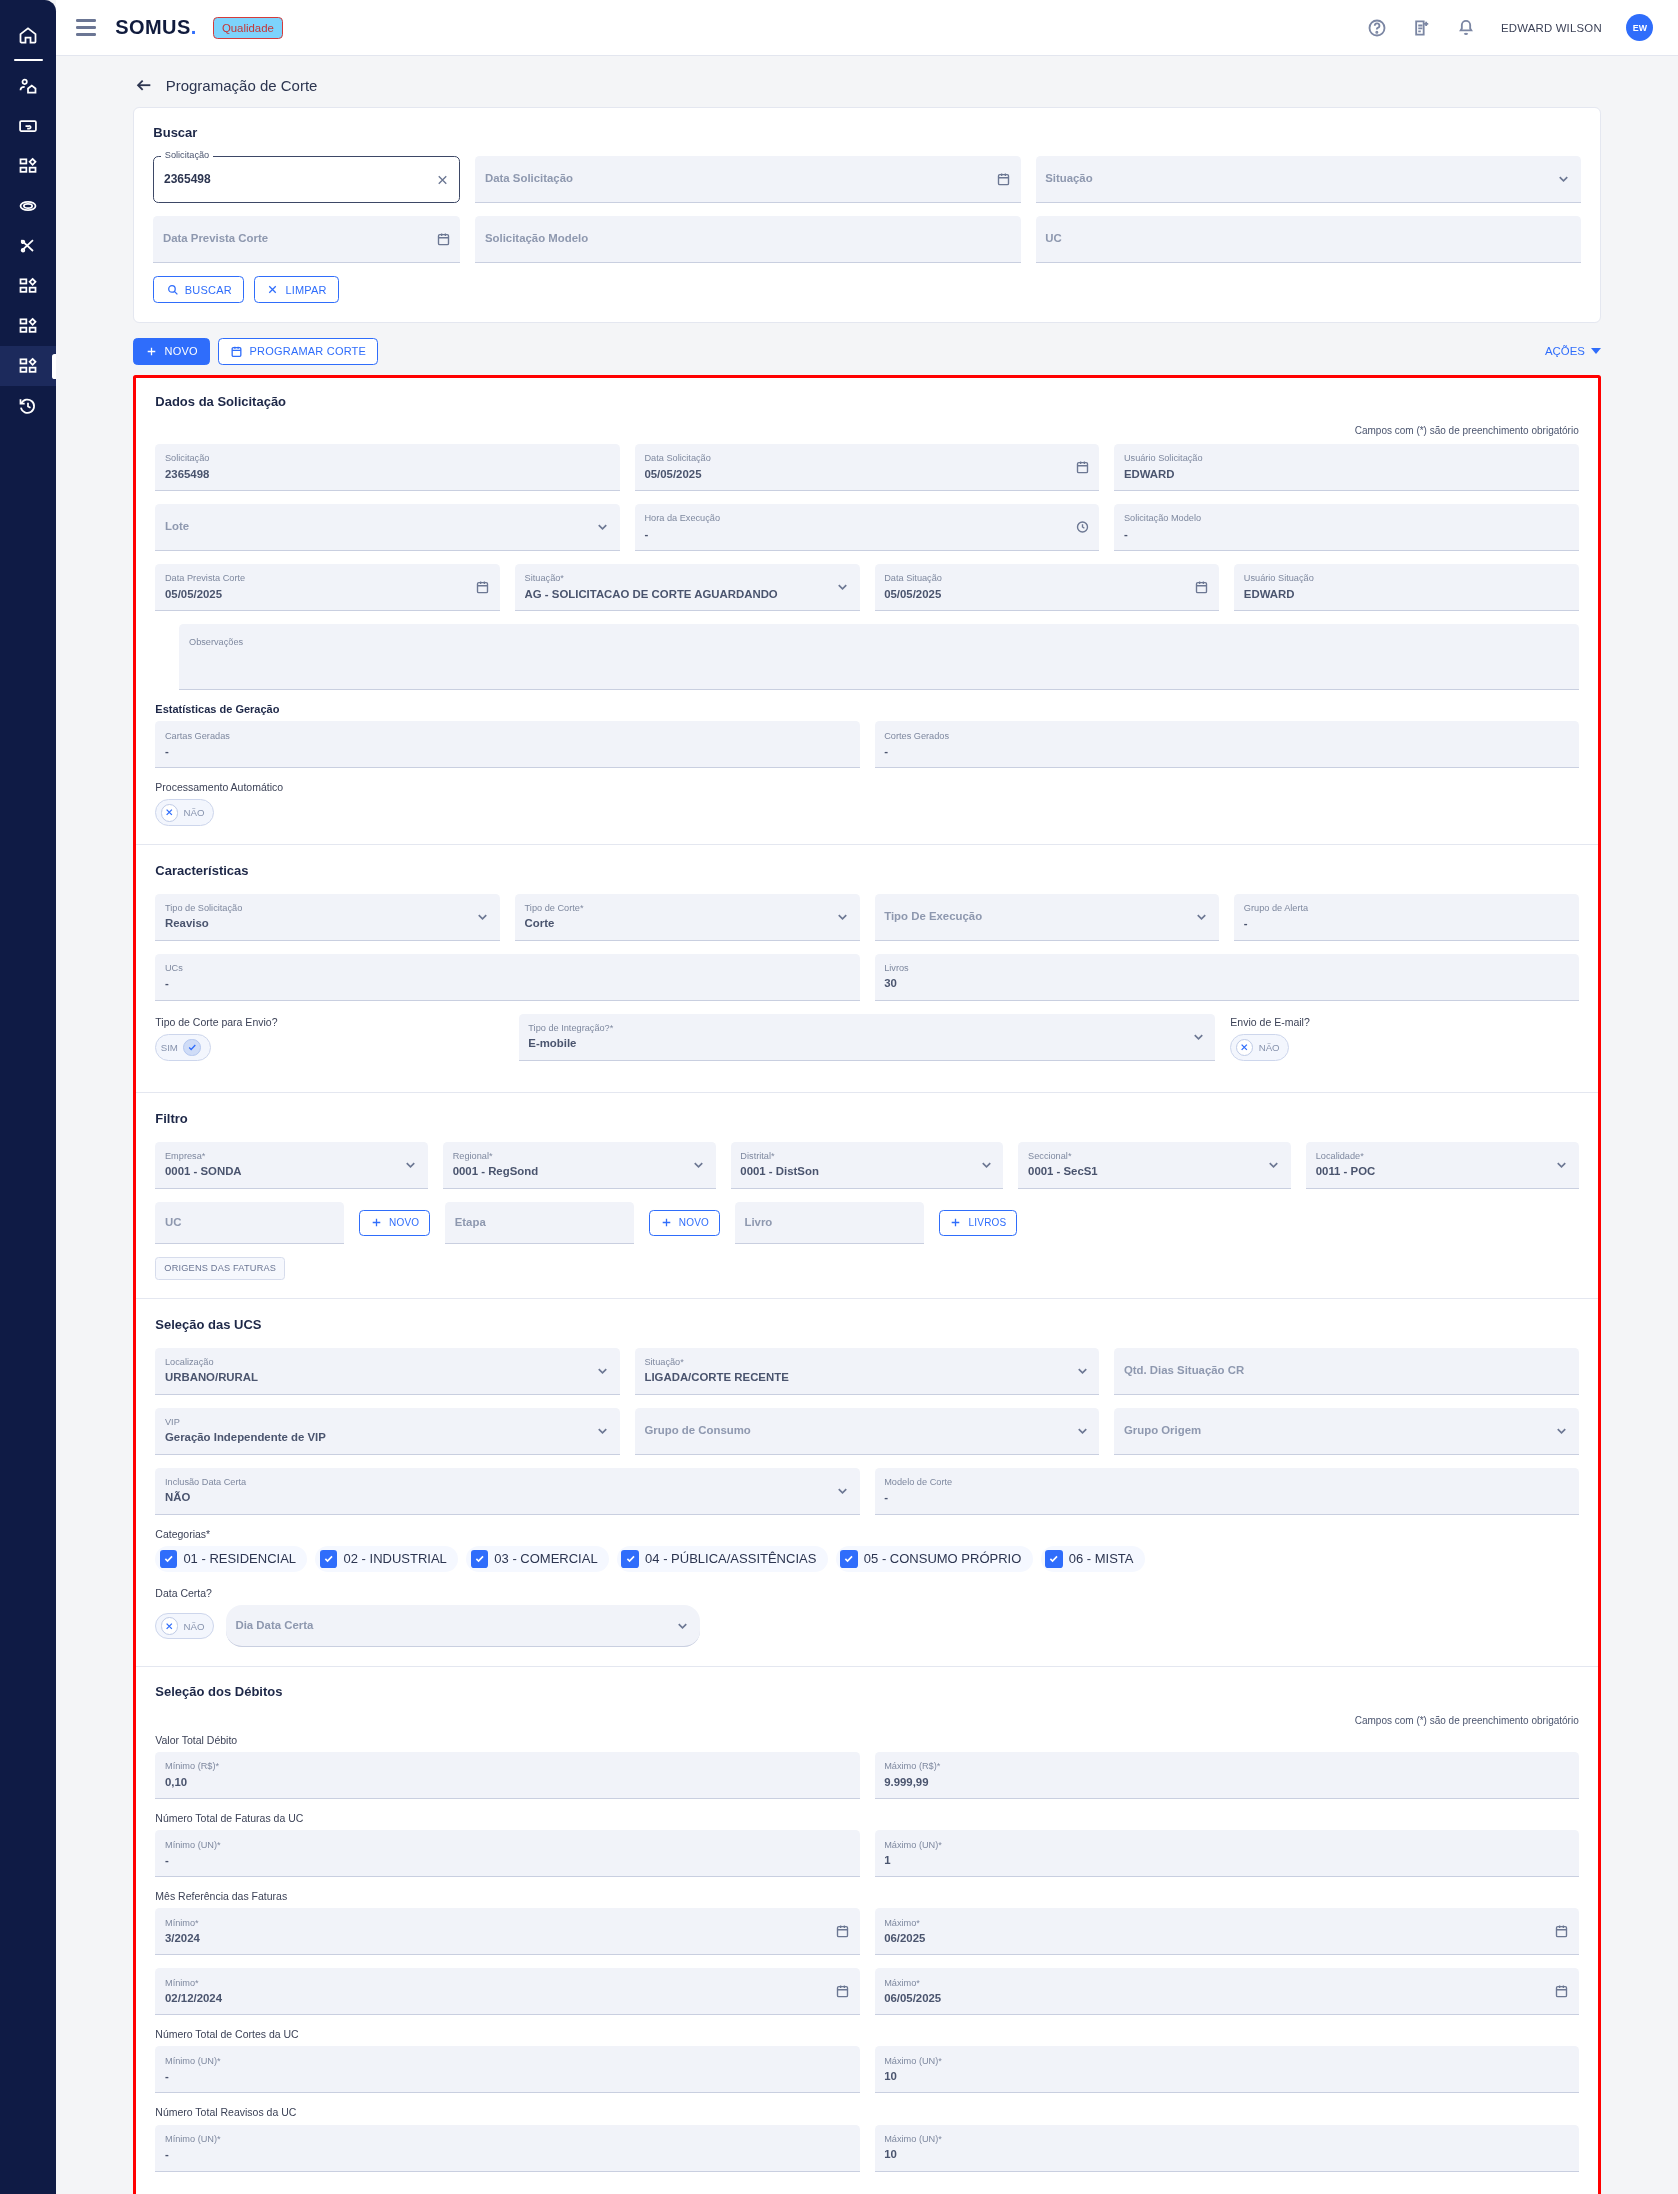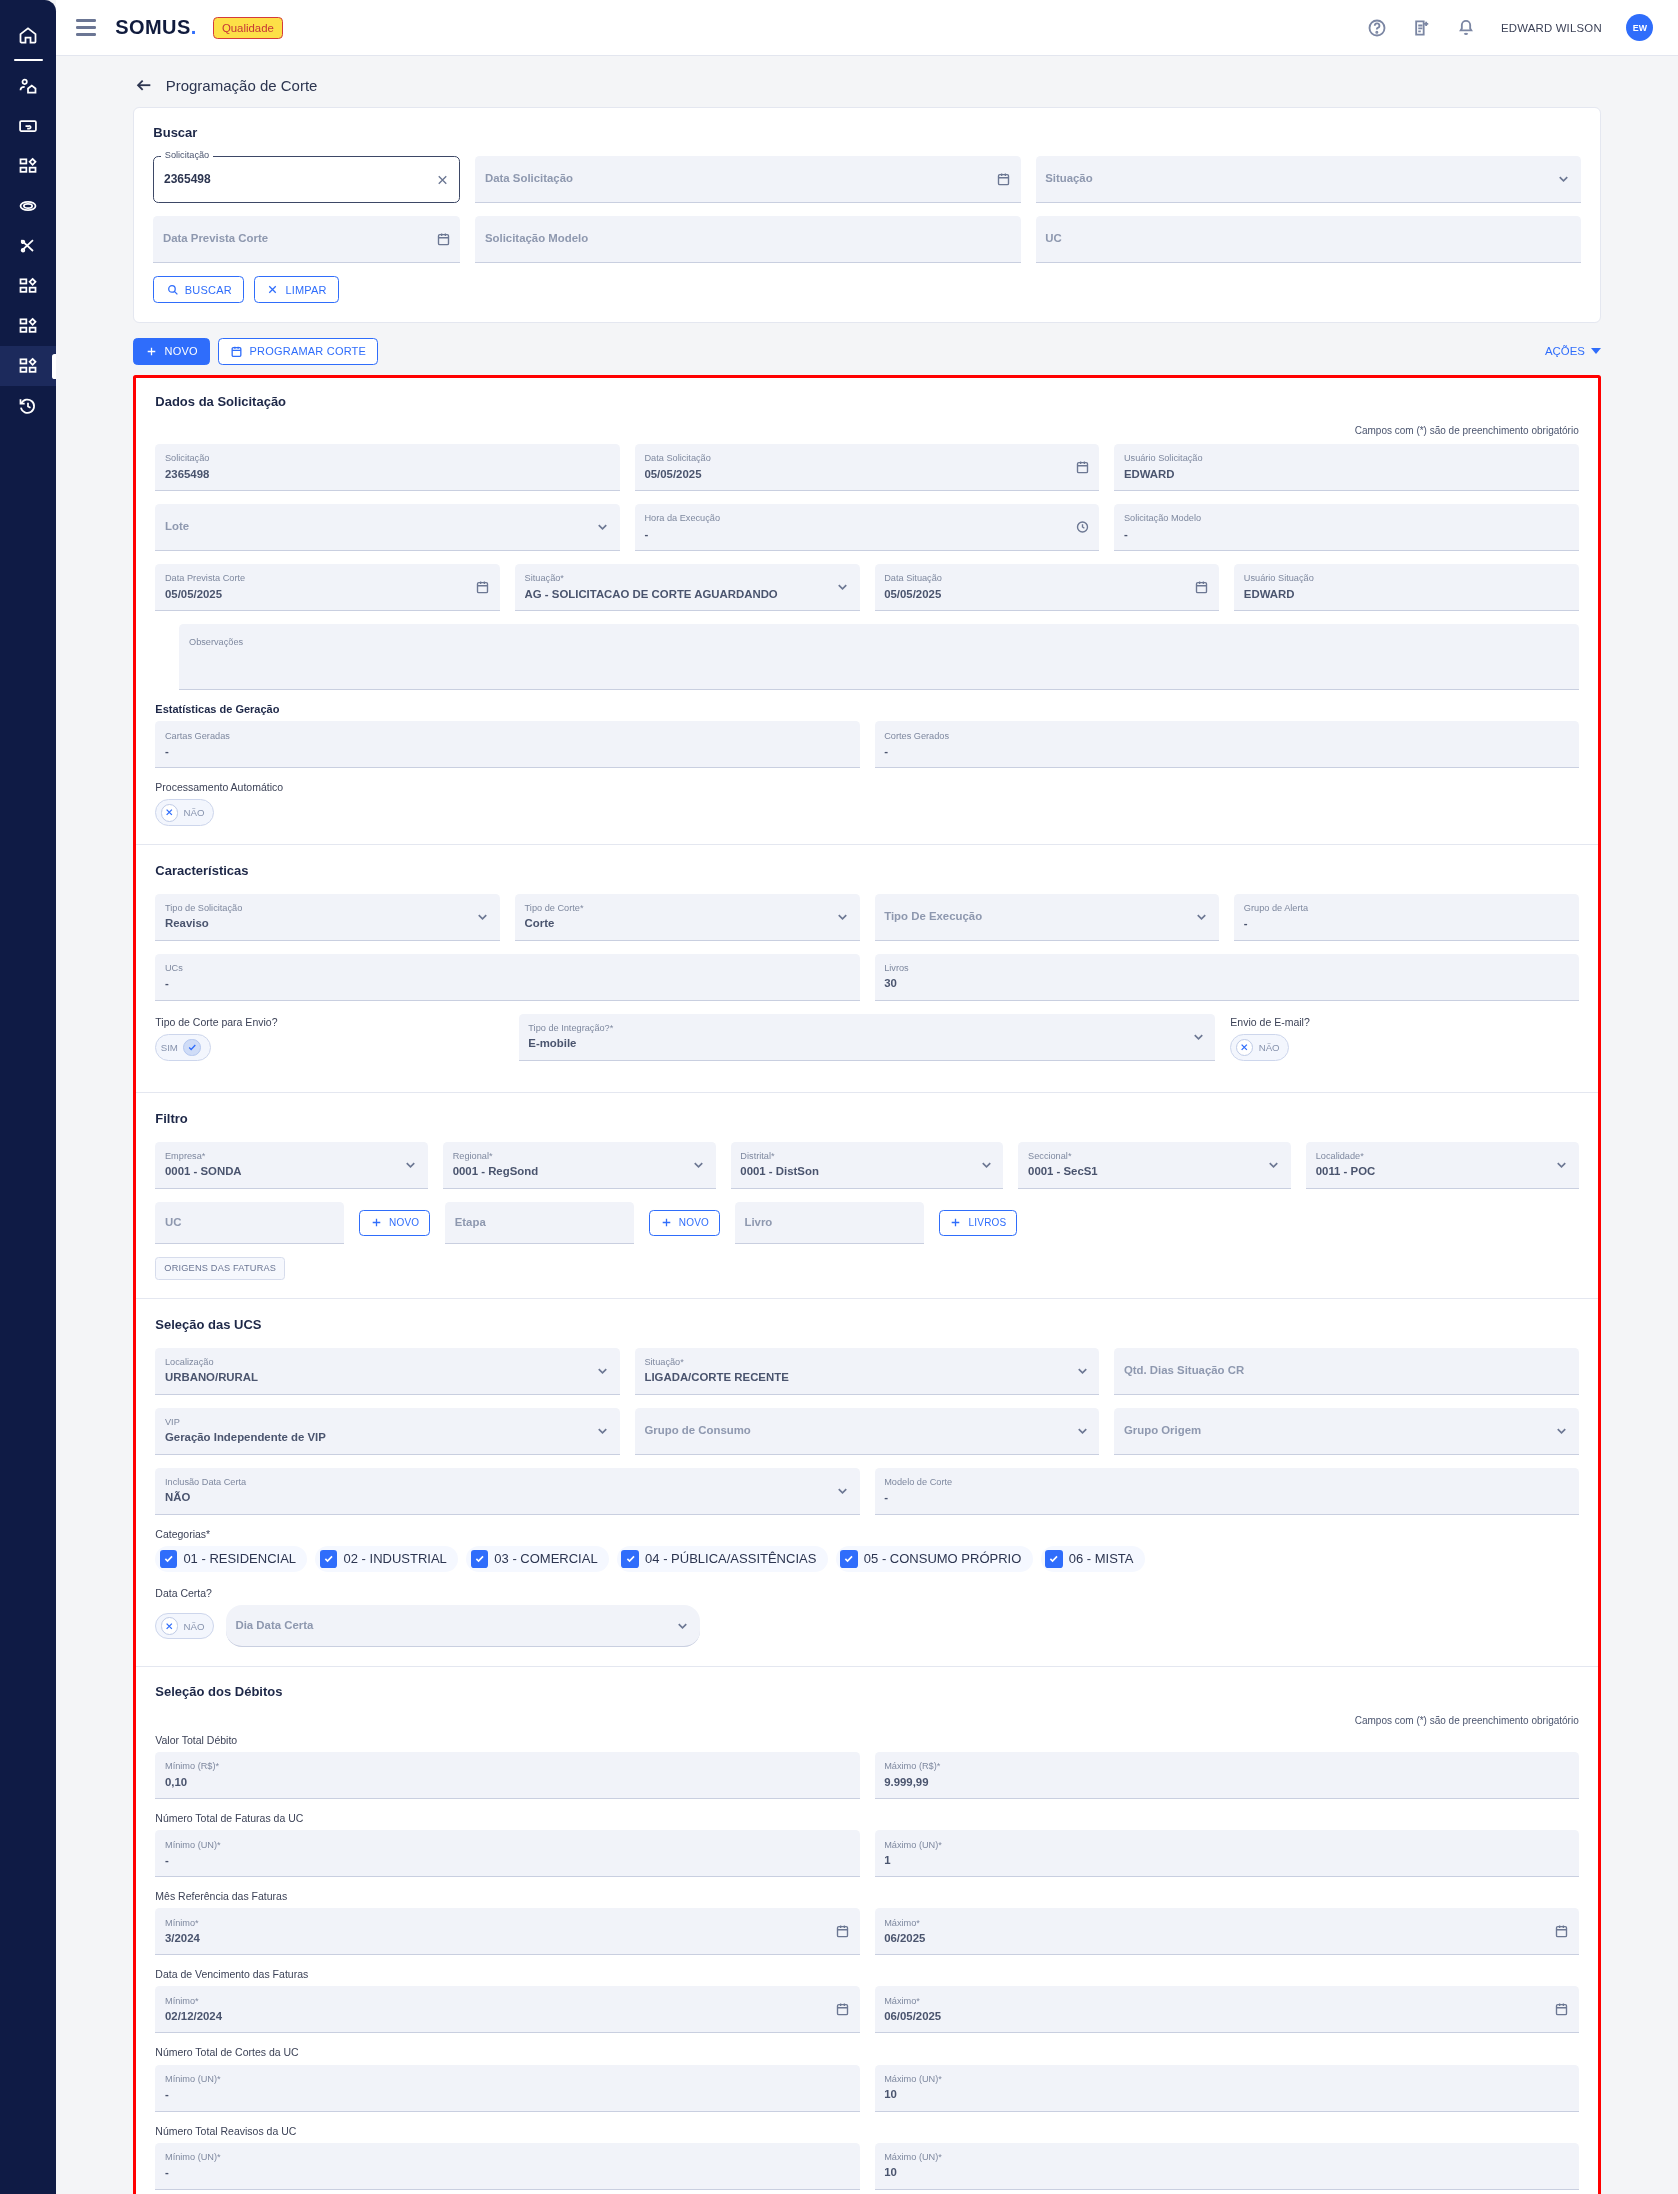--- a/index.html
+++ b/index.html
@@ -45,21 +45,21 @@
     padding: 0 24.6px 0 20px;
     border-bottom: 0.9px solid #e3e6ef;
   }
   .burger { width: 20px; height: 16.7px; display: flex; flex-direction: column;
             justify-content: space-between; cursor: pointer; }
   .burger span { display: block; height: 2.6px; background: #6b7694; border-radius: 1.3px; }
   .logo { display: flex; align-items: baseline; margin-left: 19.3px; }
   .logo-text { font-size: 20px; font-weight: 700; letter-spacing: 0.4px; color: #101b3d; }
   .logo-dot { color: #2f6dfb; font-size: 20px; font-weight: 700; }
   .qual-badge {
-    margin-left: 16.7px; border: 1.3px solid #d43b3b; background: #fde047;
+    margin-left: 16.7px; border: 1.3px solid #d43b3b; background: #7dd3fc;
     color: #c63636; font-size: 11.4px; padding: 4px 8px; border-radius: 4.4px;
   }
   .topbar-right { margin-left: auto; display: flex; align-items: center; gap: 24.6px; }
   .tb-icon { width: 20px; height: 20px; stroke: #7b86a3; fill: none; stroke-width: 2.2; }
   .user-name { font-size: 11.4px; color: #3c4257; letter-spacing: 0.2px; }
   .avatar {
     width: 27px; height: 27px; border-radius: 50%; background: #2f6dfb;
     color: #fff; font-size: 8.8px; display: flex; align-items: center; justify-content: center;
     font-weight: 600;
   }
@@ -882,21 +882,20 @@
               <div class="f-label">Máximo*</div>
               <div class="f-value">06/2025</div>
               <svg class="f-icon" viewBox="0 0 24 24">
                     <rect x="4" y="5" width="16" height="16" rx="2"></rect>
                     <path d="M4 10h16M9 3v4M15 3v4"></path>
                   </svg>
                 </div>
               </div>
           </div>
 
-          <div class="grp-label">Data de Vencimento das Faturas</div>
           <div class="row">
             <div class="col">
                 <div class="field">
               <div class="f-label">Mínimo*</div>
               <div class="f-value">02/12/2024</div>
               <svg class="f-icon" viewBox="0 0 24 24">
                     <rect x="4" y="5" width="16" height="16" rx="2"></rect>
                     <path d="M4 10h16M9 3v4M15 3v4"></path>
                   </svg>
                 </div>

